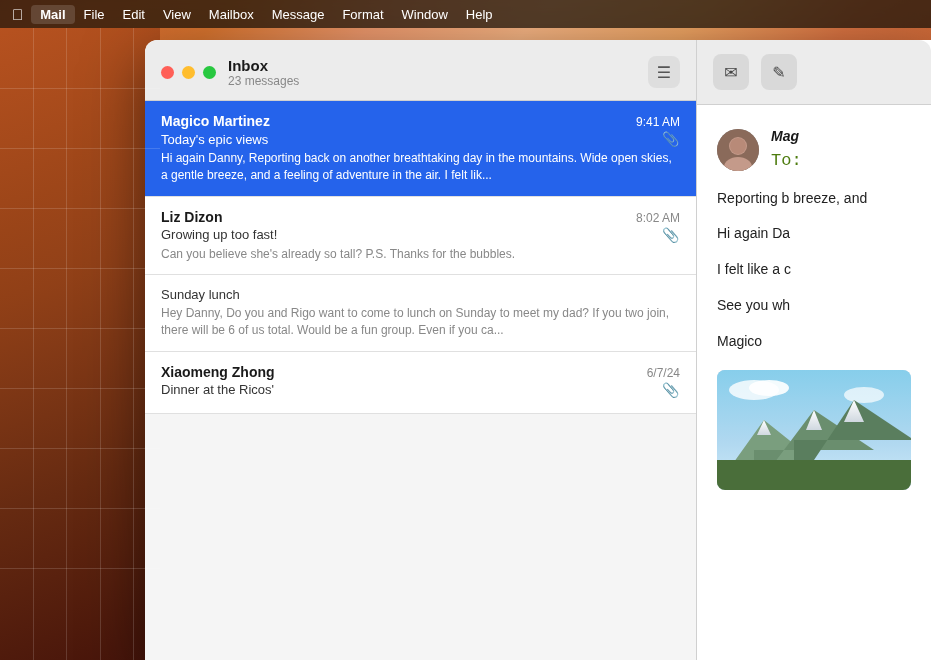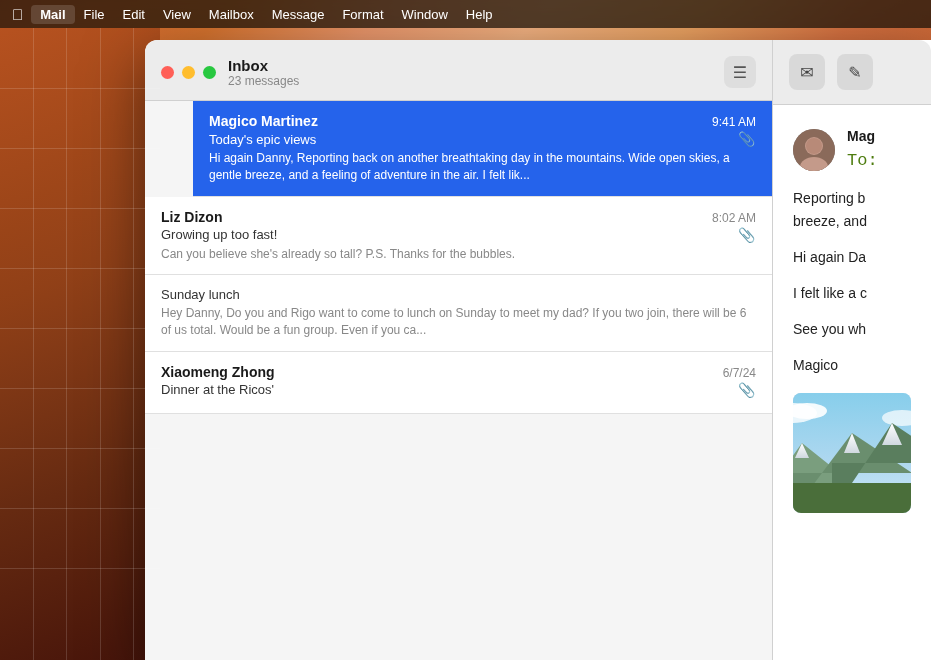--- a/index.html
+++ b/index.html
@@ -99,21 +99,21 @@
       right: 0;
       bottom: 0;
       display: flex;
       border-radius: 12px 0 0 0;
       overflow: hidden;
       box-shadow: 0 20px 60px rgba(0,0,0,0.5);
     }
 
     
     .inbox-panel {
-      width: 628px;
+      width: 552px;
       background: #f5f5f5;
       display: flex;
       flex-direction: column;
       border-right: 1px solid #d0d0d0;
     }
 
     .inbox-header {
       background: #ececec;
       padding: 16px 16px 12px 16px;
       border-bottom: 1px solid #d0d0d0;
@@ -190,21 +190,20 @@
     .email-row {
       padding: 12px 16px 12px 16px;
       border-bottom: 1px solid #e0e0e0;
       cursor: pointer;
       position: relative;
       background: white;
     }
 
     .email-row.selected {
       background: #2563eb;
-      margin-left: 48px;
     }
 
     .email-row.selected .email-sender,
     .email-row.selected .email-subject,
     .email-row.selected .email-preview,
     .email-row.selected .email-time {
       color: white !important;
     }
 
     .email-row-header {
@@ -312,20 +311,21 @@
     }
 
     .detail-meta {
       flex: 1;
     }
 
     .detail-name {
       font-size: 14px;
       font-weight: 700;
       color: #1a1a1a;
+      font-style: italic;
     }
 
     .detail-to {
       font-size: 17px;
       color: #4d7c0f;
       font-family: Liberation Mono, monospace;
     }
 
     .detail-content {
       font-size: 14px;

